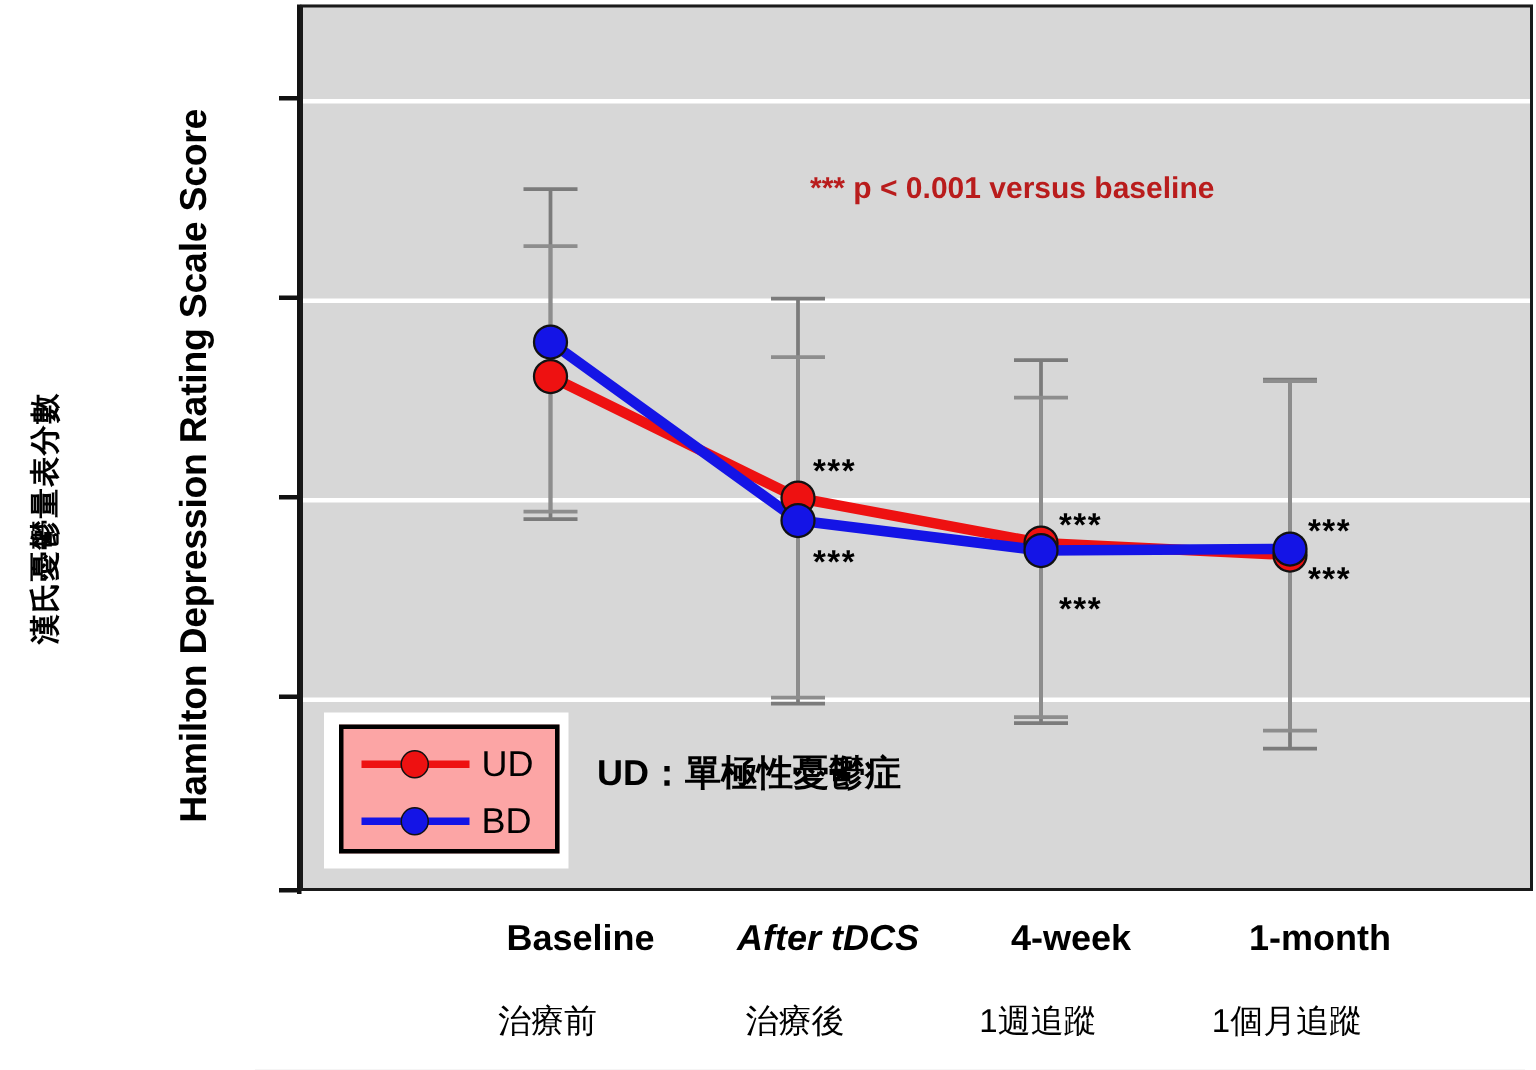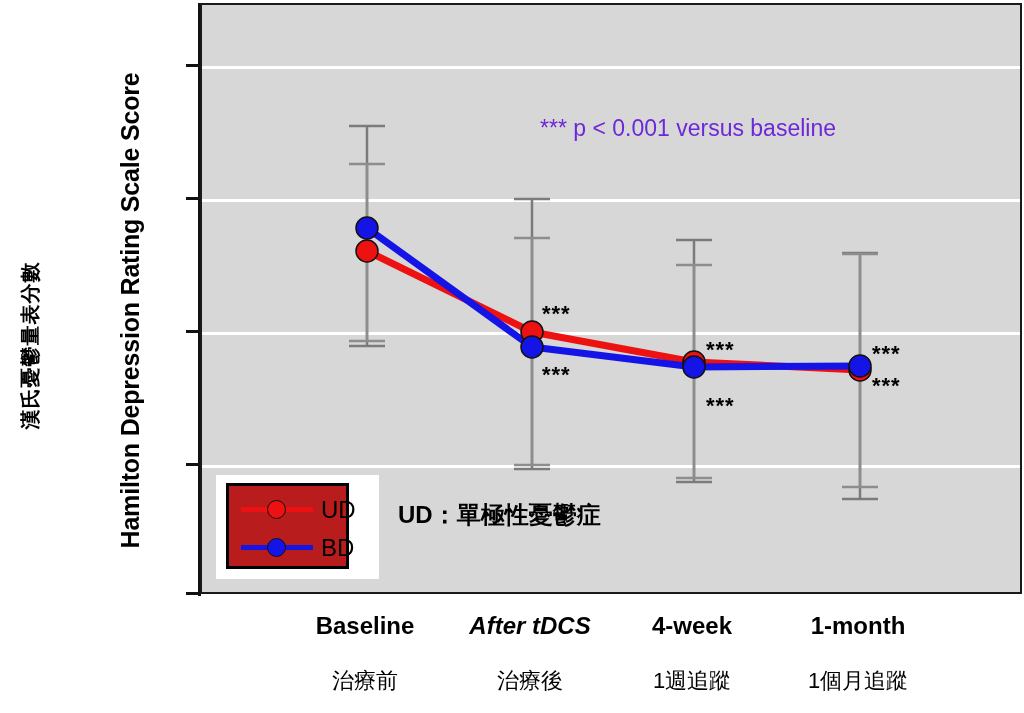--- a/index.html
+++ b/index.html
@@ -82,40 +82,41 @@
   .gridline {
     position: absolute;
     left: 0;
     width: 100%;
     height: 3px;
     background: #ffffff;
   }
   
   #sig-note {
     position: absolute;
-    font-size: 23px;
-    color: #6d28d9;
-    white-space: nowrap;
+    font-size: 20px;
+    color: #b91c1c;
+    white-space: nowrap;
+    font-weight: bold;
   }
   .star-label {
     position: absolute;
     font-size: 22px;
     font-weight: bold;
     color: #000000;
     letter-spacing: 1px;
     white-space: nowrap;
   }
   
   #legend-box {
     position: absolute;
     left: 24px;
     top: 478px;
-    width: 123px;
+    width: 147px;
     height: 86px;
-    background: #b91c1c;
+    background: #fca5a5;
     border: 3px solid #000000;
     box-sizing: border-box;
   }
   #legend-outer {
     position: absolute;
     left: 14px;
     top: 470px;
     width: 163px;
     height: 104px;
     background: #ffffff;
@@ -161,20 +162,21 @@
   
   .xlabel-en {
     position: absolute;
     top: 612px;
     text-align: center;
     font-size: 24px;
     font-weight: bold;
     color: #000;
     white-space: nowrap;
     transform: translateX(-50%);
+    margin-left: 22px;
   }
   .xlabel-cn {
     position: absolute;
     top: 666px;
     text-align: center;
     font-size: 22px;
     color: #000;
     white-space: nowrap;
     transform: translateX(-50%);
   }

